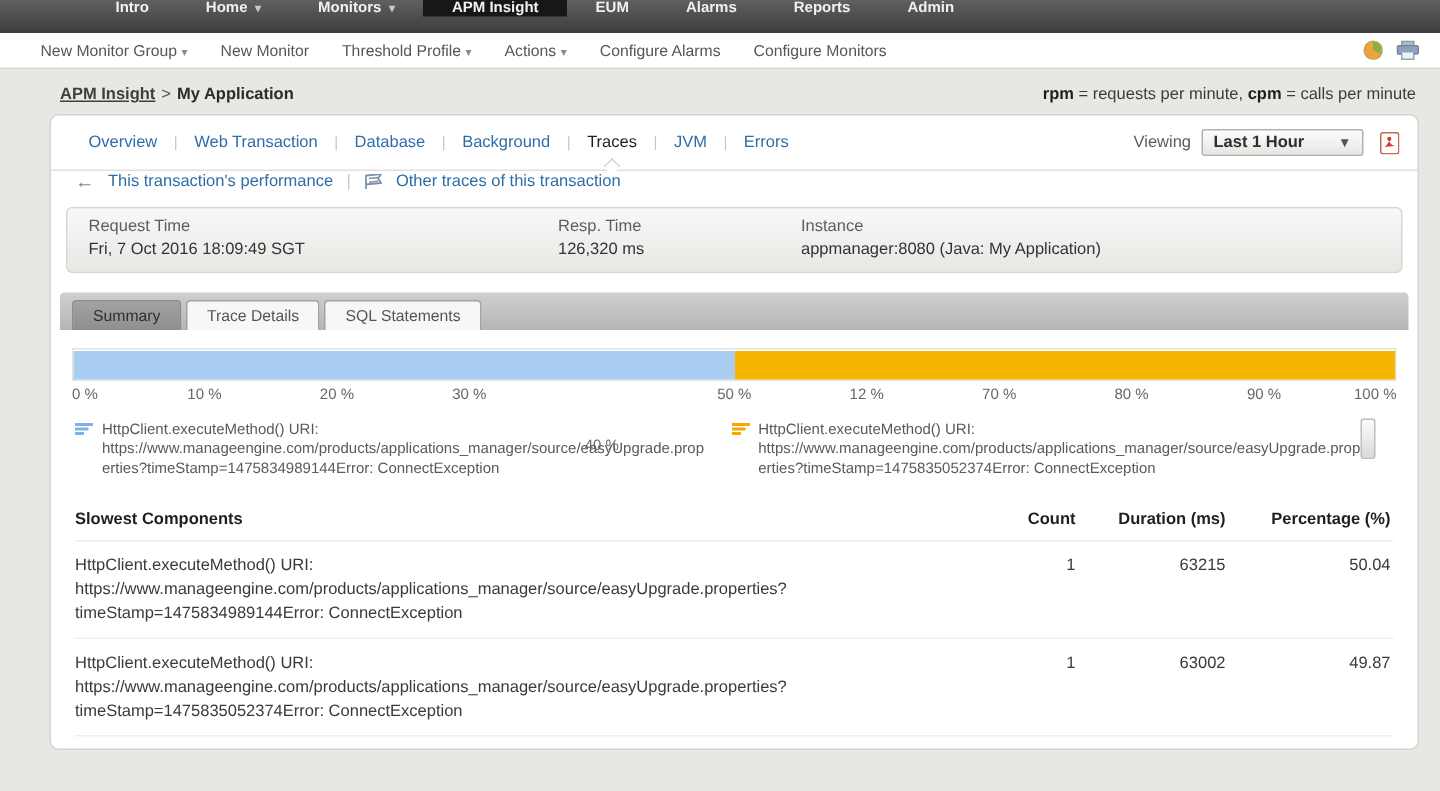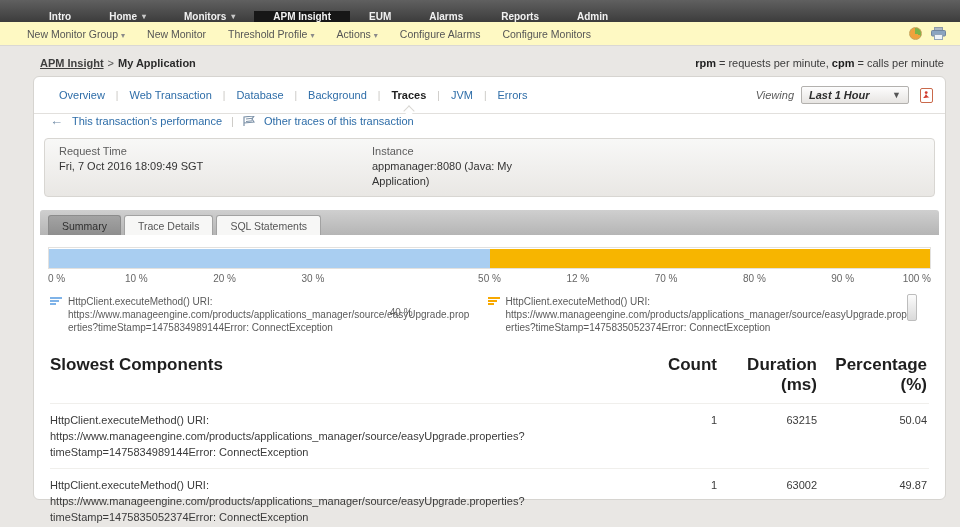--- a/index.html
+++ b/index.html
@@ -2,47 +2,47 @@
 <html><head>
 <meta charset="utf-8">
 <style>
   * { margin:0; padding:0; box-sizing:border-box; }
   html,body { width:960px; height:527px; }
   body {
     font-family:"Liberation Sans", sans-serif;
     font-size:11px; color:#333; background:#e9e7e4; overflow:hidden;
   }
   
-  .topnav { height:22px; background:linear-gradient(#606060,#3c3c3c); display:flex; align-items:flex-end; padding-left:30px; }
+  .topnav { height:22px; background:linear-gradient(#606060,#3c3c3c); display:flex; align-items:flex-start; padding-left:58px; }
   .topnav .nav-item { color:#f1f1f1; font-size:10px; font-weight:bold; padding:0 19px; display:flex; align-items:center; gap:5px; cursor:pointer; }
   .topnav .nav-item.active { background:#171717; }
   .topnav .caret { font-size:8px; color:#c9c9c9; line-height:1; }
   
-  .toolbar { height:24px; background:#fef9c3; border-bottom:1px solid #dad8d4; display:flex; align-items:center; padding:0 14px 0 16px; }
+  .toolbar { height:24px; background:#ffffff; border-bottom:1px solid #dad8d4; display:flex; align-items:center; padding:0 14px 0 16px; }
   .toolbar .tb-item { color:#565656; font-size:10.5px; padding:0 11px; cursor:pointer; white-space:nowrap; }
   .toolbar .caret { font-size:8px; color:#8a8a8a; margin-left:3px; }
   .toolbar-right { margin-left:auto; display:flex; align-items:center; gap:9px; }
   .pie-icon { width:13px; height:13px; border-radius:50%; background:conic-gradient(#7db347 0 115deg,#f0a23c 115deg 360deg); border:1px solid #c7a35a; cursor:pointer; }
   .printer-icon { cursor:pointer; display:inline-flex; }
   
   .crumb-row { display:flex; justify-content:space-between; align-items:center; padding:11px 16px 7px 40px; }
   .crumb a { color:#3f3f3f; font-weight:bold; text-decoration:underline; cursor:pointer; }
   .crumb .sep { margin:0 4px; color:#555; }
   .crumb .current { font-weight:bold; color:#2b2b2b; }
   .units-note { color:#3c3c3c; font-size:11px; }
   .units-note b { color:#1e1e1e; }
   
   .panel { margin:0 14px 0 33px; background:#fff; border:1px solid #d6d4d0; border-radius:6px; height:424px; position:relative; }
   
   .tabs-row { display:flex; align-items:center; padding:9px 12px 9px 14px; border-bottom:1px solid #e2e0dd; }
   .tab { color:#2e6da8; font-size:11px; padding:0 11px; cursor:pointer; position:relative; white-space:nowrap; }
-  .tab.active { color:#1f1f1f; font-weight:bold;text-align:center; }
+  .tab.active { color:#1f1f1f; font-weight:normal;text-align:center; }
   .tab-sep { color:#c8c6c2; font-size:10px; }
   .notch { position:absolute; left:50%; bottom:-14px; width:8px; height:8px; background:#fff; border-left:1px solid #d8d6d2; border-top:1px solid #d8d6d2; transform:translateX(-50%) rotate(45deg); }
-  .viewing { margin-left:auto; display:flex; align-items:center; gap:7px; color:#5b5b5b;font-style:italic; }
+  .viewing { margin-left:auto; display:flex; align-items:center; gap:7px; color:#5b5b5b; }
   .select-box { border:1px solid #b3b1ae; background:linear-gradient(#fdfdfd,#e7e5e2); border-radius:2px; min-width:108px; padding:2px 7px; display:flex; align-items:center; justify-content:space-between; cursor:pointer; }
   .select-box .sel-val { font-weight:bold; color:#2d2d2d; }
   .select-box .caret { font-size:9px; color:#555; margin-left:10px; }
   .pdf-icon { margin-left:4px; cursor:pointer; display:inline-flex; }
   
   .txn-title { font-weight:bold; font-size:11.5px; color:#222; padding:12px 16px 8px; }
   .txn-links { padding:0 16px 11px; display:flex; align-items:center; gap:9px; font-size:11px; }
   .txn-links a { color:#2e6da8; cursor:pointer;text-align:center; }
   .back-arrow { color:#6f8aa6; font-size:13px; line-height:1; }
   .links-sep { color:#c8c6c2; }
@@ -67,21 +67,21 @@
   .legend-row { display:flex; padding:9px 34px 4px 16px; gap:14px; position:relative; }
   .legend-item { width:50%; display:flex; gap:6px; font-size:10px; color:#5a5a5a; line-height:13px; }
   .legend-icon { display:inline-flex; flex-direction:column; gap:1px; margin-top:2px; flex:none; }
   .legend-icon span { height:2px; display:block; }
   .legend-text .lg-title { display:block; }
   .legend-text .lg-detail { display:block; overflow-wrap:anywhere; }
   .legend-scroll { position:absolute; right:28px; top:8px; width:10px; height:27px; background:linear-gradient(#fcfcfc,#d9d9d9); border:1px solid #bdbdbd; border-radius:2px; cursor:pointer; }
   
   .comp-table { margin:10px 16px 0; }
   .t-head, .t-row { display:flex; align-items:flex-start; }
-  .t-head { font-weight:bold; color:#1e1e1e; font-size:17px; padding:7px 0 8px; }
+  .t-head { font-weight:bold; color:#1e1e1e; font-size:11px; padding:7px 0 8px; }
   .t-row { padding:8px 0; border-top:1px solid #f0efec; color:#3a3a3a; line-height:16px; }
   .c-comp { flex:1; max-width:645px; overflow-wrap:anywhere; padding-right:20px; }
   .c-count { width:80px; text-align:right; }
   .c-dur { width:100px; text-align:right; }
   .c-pct { width:112px; text-align:right; padding-right:2px; }
 </style>
 </head>
 <body>
 
 <div class="topnav" id="topnav">
@@ -188,20 +188,24 @@
           <path d="M3 3 l6-.7 M3 5.5 l6-.7" stroke="#7d92a8" stroke-width="1"></path>
         </svg>
     </span>
     <a>Other traces of this transaction</a>
   </div>
 
   <div class="info-box" id="info-box">
       <div class="info-field">
         <div class="lbl">Request Time</div>
         <div class="val">Fri, 7 Oct 2016 18:09:49 SGT</div>
+      </div>
+      <div class="info-field">
+        <div class="lbl">Resp. Time</div>
+        <div class="val">126,320 ms</div>
       </div>
       <div class="info-field">
         <div class="lbl">Instance</div>
         <div class="val">appmanager:8080 (Java: My Application)</div>
       </div>
     </div>
 
   <div class="subtab-strip" id="subtabs">
       <span class="subtab active">Summary</span>
       <span class="subtab">Trace Details</span>

